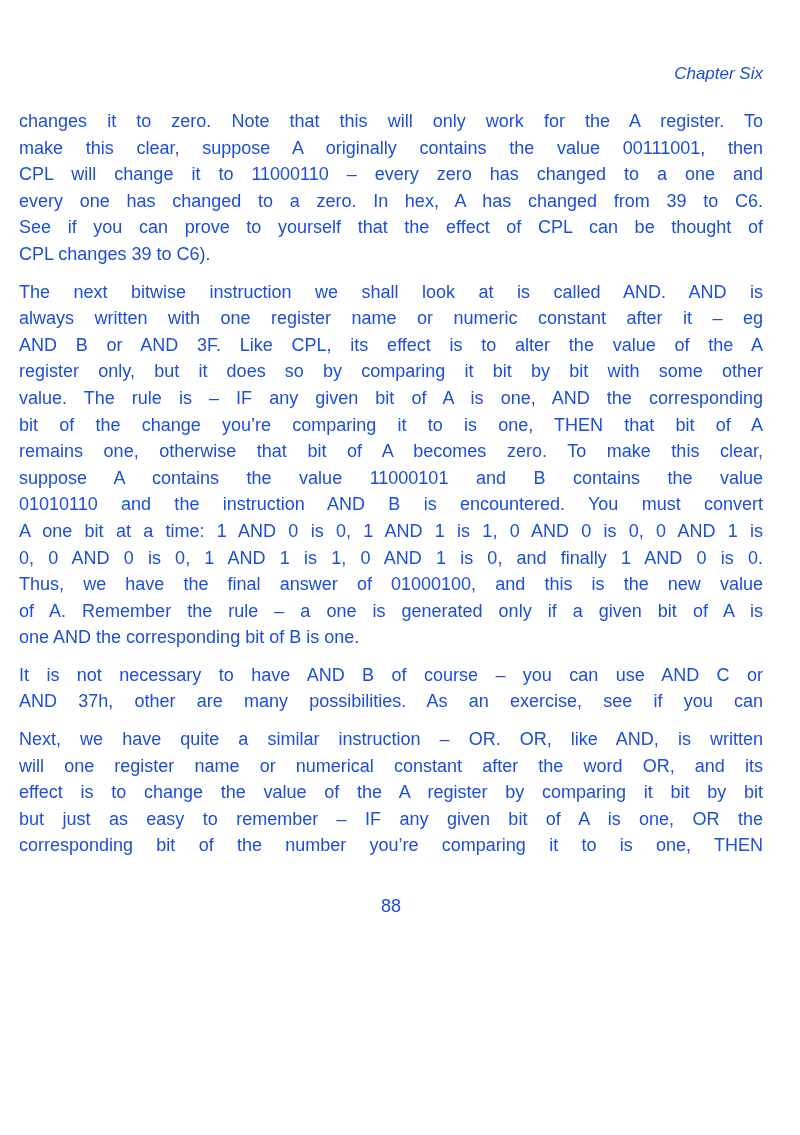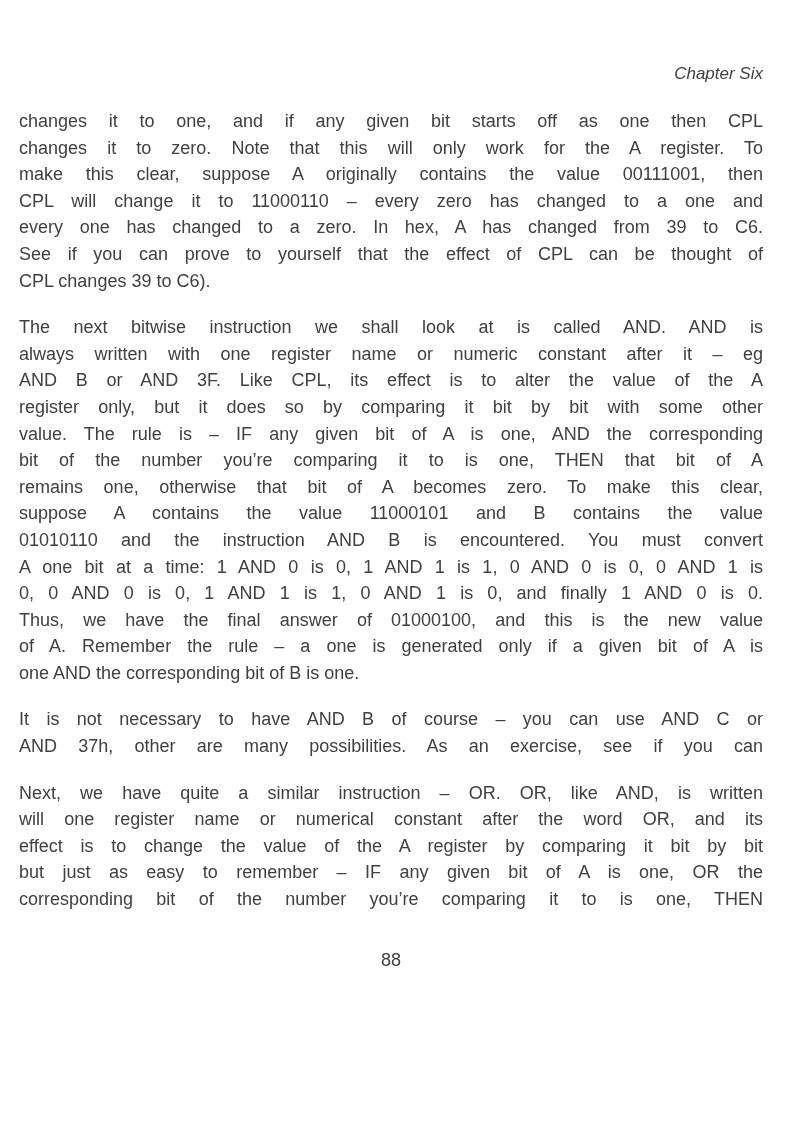--- a/index.html
+++ b/index.html
@@ -21,58 +21,57 @@
     font-style: italic;
     font-size: 17px;
     line-height: 20px;
   }
   .body-text {
     margin-top: 24px;
     font-size: 18px;
     line-height: 26.6px;
   }
   .paragraph { margin: 0; }
-  .paragraph + .paragraph { margin-top: 20px; }
+  .paragraph + .paragraph { margin-top: 11px; }
   .line {
     text-align: justify;
     text-align-last: justify;
     white-space: normal;
   }
   .line.last { text-align-last: left; }
   .italic { font-style: italic; }
   .page-footer {
     margin-top: 34px;
     text-align: center;
     font-size: 18px;
     line-height: 26px;
   }
 </style>
 </head>
 <body style="background: rgb(255, 255, 255);">
 
-<div class="page" style="background: rgb(255, 255, 255); color: #404040; padding-left: 19px;">
+<div class="page" style="background: rgb(255, 255, 255); color: #1d4ed8; padding-left: 19px;">
   <div class="running-header">Chapter Six</div>
 
   <div class="body-text">
       <div class="paragraph">
-        <div class="line"><span>changes it to one, and if any given bit starts off as one then CPL</span></div>
         <div class="line"><span>changes it to zero. Note that this will only work for the A register. To</span></div>
         <div class="line"><span>make this clear, suppose A originally contains the value 00111001, then</span></div>
         <div class="line"><span>CPL will change it to 11000110 – every zero has changed to a one and</span></div>
         <div class="line"><span>every one has changed to a zero. In hex, A has changed from 39 to C6.</span></div>
         <div class="line"><span>See if you can prove to yourself that the effect of CPL can be thought of</span></div>
         <div class="line last"><span>CPL changes 39 to C6).</span></div>
       </div>
       <div class="paragraph">
         <div class="line"><span>The next bitwise instruction we shall look at is called AND. AND is</span></div>
         <div class="line"><span>always written with one register name or numeric constant after it – eg</span></div>
         <div class="line"><span>AND B or AND 3F. Like CPL, its effect is to alter the value of the A</span></div>
         <div class="line"><span>register only, but it does so by comparing it bit by bit with some other</span></div>
         <div class="line"><span>value. The rule is – IF any given bit of A is one, AND the corresponding</span></div>
-        <div class="line"><span>bit of the number you’re comparing it to is one, THEN that bit of A</span></div>
+        <div class="line"><span>bit of the change you’re comparing it to is one, THEN that bit of A</span></div>
         <div class="line"><span>remains one, otherwise that bit of A becomes zero. To make this clear,</span></div>
         <div class="line"><span>suppose A contains the value 11000101 and B contains the value</span></div>
         <div class="line"><span>01010110 and the instruction AND B is encountered. You must convert</span></div>
         <div class="line"><span>A one bit at a time: 1 AND 0 is 0, 1 AND 1 is 1, 0 AND 0 is 0, 0 AND 1 is</span></div>
         <div class="line"><span>0, 0 AND 0 is 0, 1 AND 1 is 1, 0 AND 1 is 0, and finally 1 AND 0 is 0.</span></div>
         <div class="line"><span>Thus, we have the final answer of 01000100, and this is the new value</span></div>
         <div class="line"><span>of A. Remember the rule – a one is generated only if a given bit of A is</span></div>
         <div class="line last"><span>one AND the corresponding bit of B is one.</span></div>
       </div>
       <div class="paragraph">

